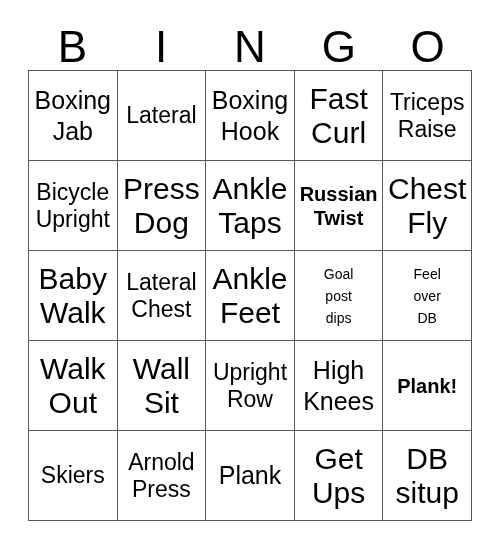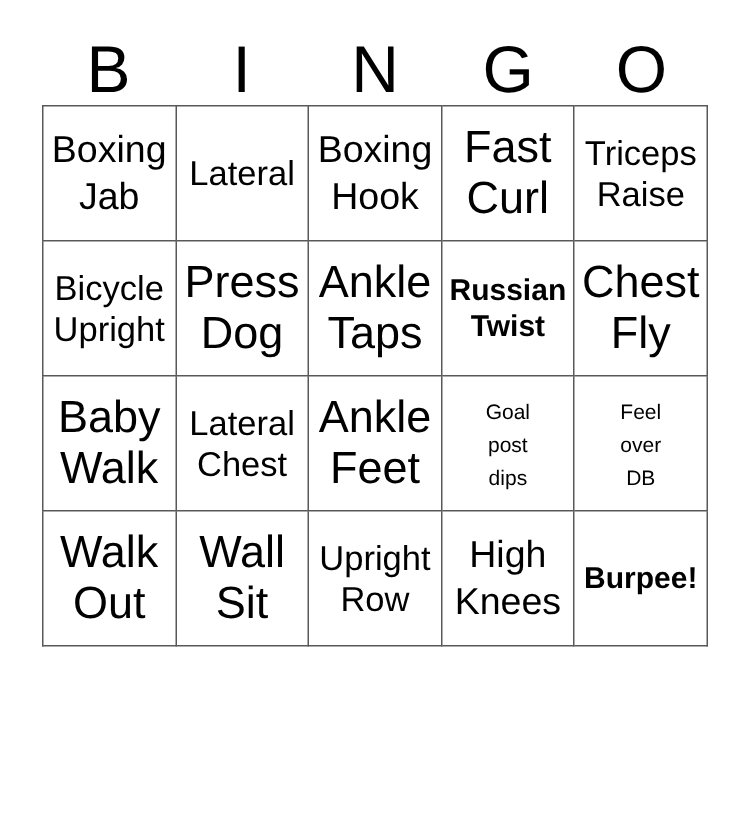--- a/index.html
+++ b/index.html
@@ -163,19 +163,39 @@
           </td>
         <td>
             <span class="cell-text fs-md">Upright
 Row</span>
           </td>
         <td>
             <span class="cell-text fs-lg">High
 Knees</span>
           </td>
         <td>
-            <span class="cell-text fs-sm">Burpee!</span>
+            <span class="cell-text fs-sm">Plank!</span>
+          </td>
+      </tr>
+      <tr>
+        <td>
+            <span class="cell-text fs-md">Skiers</span>
+          </td>
+        <td>
+            <span class="cell-text fs-md">Arnold
+Press</span>
+          </td>
+        <td>
+            <span class="cell-text fs-lg">Plank</span>
+          </td>
+        <td>
+            <span class="cell-text fs-xl">Get
+Ups</span>
+          </td>
+        <td>
+            <span class="cell-text fs-xl">DB
+situp</span>
           </td>
       </tr>
     </tbody>
   </table>
 
 </div>
 
 </body></html>

